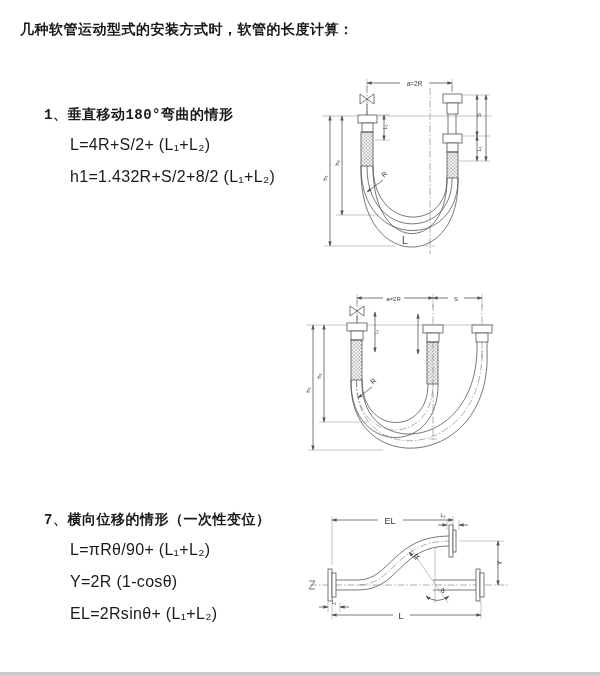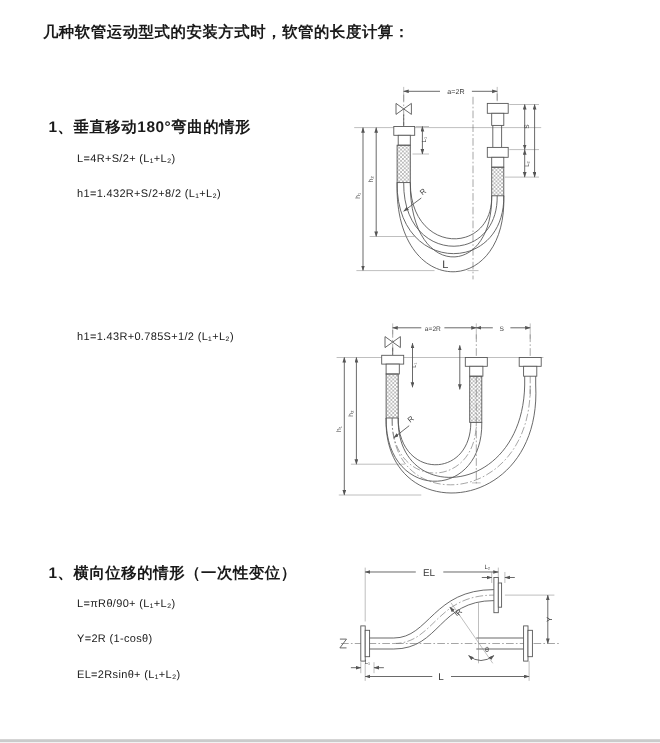--- a/index.html
+++ b/index.html
@@ -2,27 +2,27 @@
 <html><head>
 <meta charset="utf-8">
 <style>
   html,body{margin:0;padding:0;}
   body{
     width:600px;height:675px;position:relative;overflow:hidden;
     background:#ffffff;color:#1a1a1a;
     font-family:"Liberation Sans","DejaVu Sans",sans-serif;
   }
   .page-title{
-    position:absolute;left:39px;top:21px;
+    position:absolute;left:20px;top:21px;
     font-size:14px;font-weight:bold;letter-spacing:.5px;
   }
   .section{position:absolute;left:44px;}
   .sec1{top:106px;} .sec2{top:297px;} .sec3{top:511px;}
-  .heading{font-size:14px;font-weight:bold;letter-spacing:.5px;line-height:18px;margin:0 0 11px 0;}
-  .formula{font-size:10px;font-weight:500;letter-spacing:.3px;line-height:19px;margin:0 0 13px 26px;white-space:nowrap;}
+  .heading{font-size:14px;font-weight:bold;letter-spacing:.5px;line-height:18px;margin:0 0 11px 0;font-family:Liberation Mono, monospace;}
+  .formula{font-size:16px;font-weight:500;letter-spacing:.3px;line-height:19px;margin:0 0 13px 26px;white-space:nowrap;}
   svg.diagram{position:absolute;}
   .d1{left:300px;top:68px;} .d2{left:298px;top:282px;} .d3{left:298px;top:503px;}
   .ln{stroke:#555;fill:none;stroke-width:.8;}
   .lnf{stroke:#555;fill:#fff;stroke-width:.8;}
   .thin{stroke:#8a8a8a;fill:none;stroke-width:.5;}
   .cl{stroke:#6a6a6a;fill:none;stroke-width:.55;stroke-dasharray:7 2 1.5 2;}
   .dt{fill:#3a3a3a;font-family:"Liberation Sans","DejaVu Sans",sans-serif;}
   .braid{fill:url(#hatch);stroke:#555;stroke-width:.8;}
   .scan-edge{position:absolute;left:0;bottom:0;width:600px;height:3px;background:#cbcbcb;}
 </style>
@@ -128,21 +128,20 @@
       <line class="ln" x1="186" y1="27" x2="186" y2="93" marker-start="url(#arr)" marker-end="url(#arr)"></line>
     </g>
 
     <g>
       <line class="ln" x1="83" y1="112" x2="67" y2="124" marker-end="url(#arr)"></line>
       <text class="dt" x="86" y="108" font-size="7" text-anchor="middle" transform="rotate(-40 86 108)">R</text>
     </g>
   </svg>
 
   <div class="section sec2">
-    <div class="formula">h1=1.43R+0.785S+1/2 (L₁+L₂)</div>
   </div>
 
   <svg class="diagram d2" width="298" height="172" viewBox="0 0 298 172">
     <line class="thin" x1="8" y1="43" x2="196" y2="43"></line>
     <line class="cl" x1="135" y1="22" x2="135" y2="158"></line>
     <line class="cl" x1="184" y1="22" x2="184" y2="78"></line>
     <line class="cl" x1="59" y1="18" x2="59" y2="40"></line>
 
     <g>
       <line class="thin" x1="59" y1="22" x2="59" y2="12"></line>
@@ -210,21 +209,21 @@
       <line class="ln" x1="120" y1="32" x2="120" y2="72" marker-start="url(#arr)" marker-end="url(#arr)"></line>
     </g>
 
     <g>
       <line class="ln" x1="74" y1="105" x2="60" y2="116" marker-end="url(#arr)"></line>
       <text class="dt" x="77" y="101" font-size="7" text-anchor="middle" transform="rotate(-40 77 101)">R</text>
     </g>
   </svg>
 
   <div class="section sec3">
-    <div class="heading">1、横向位移的情形（一次性变位）</div>
+    <div class="heading">7、横向位移的情形（一次性变位）</div>
     <div class="formula">L=πRθ/90+ (L₁+L₂)</div>
     <div class="formula">Y=2R (1-cosθ)</div>
     <div class="formula">EL=2Rsinθ+ (L₁+L₂)</div>
   </div>
 
   <svg class="diagram d3" width="298" height="140" viewBox="0 0 298 140">
 
     <g>
       <line class="thin" x1="34" y1="62" x2="34" y2="13"></line>
       <line class="thin" x1="155" y1="26" x2="155" y2="13"></line>

